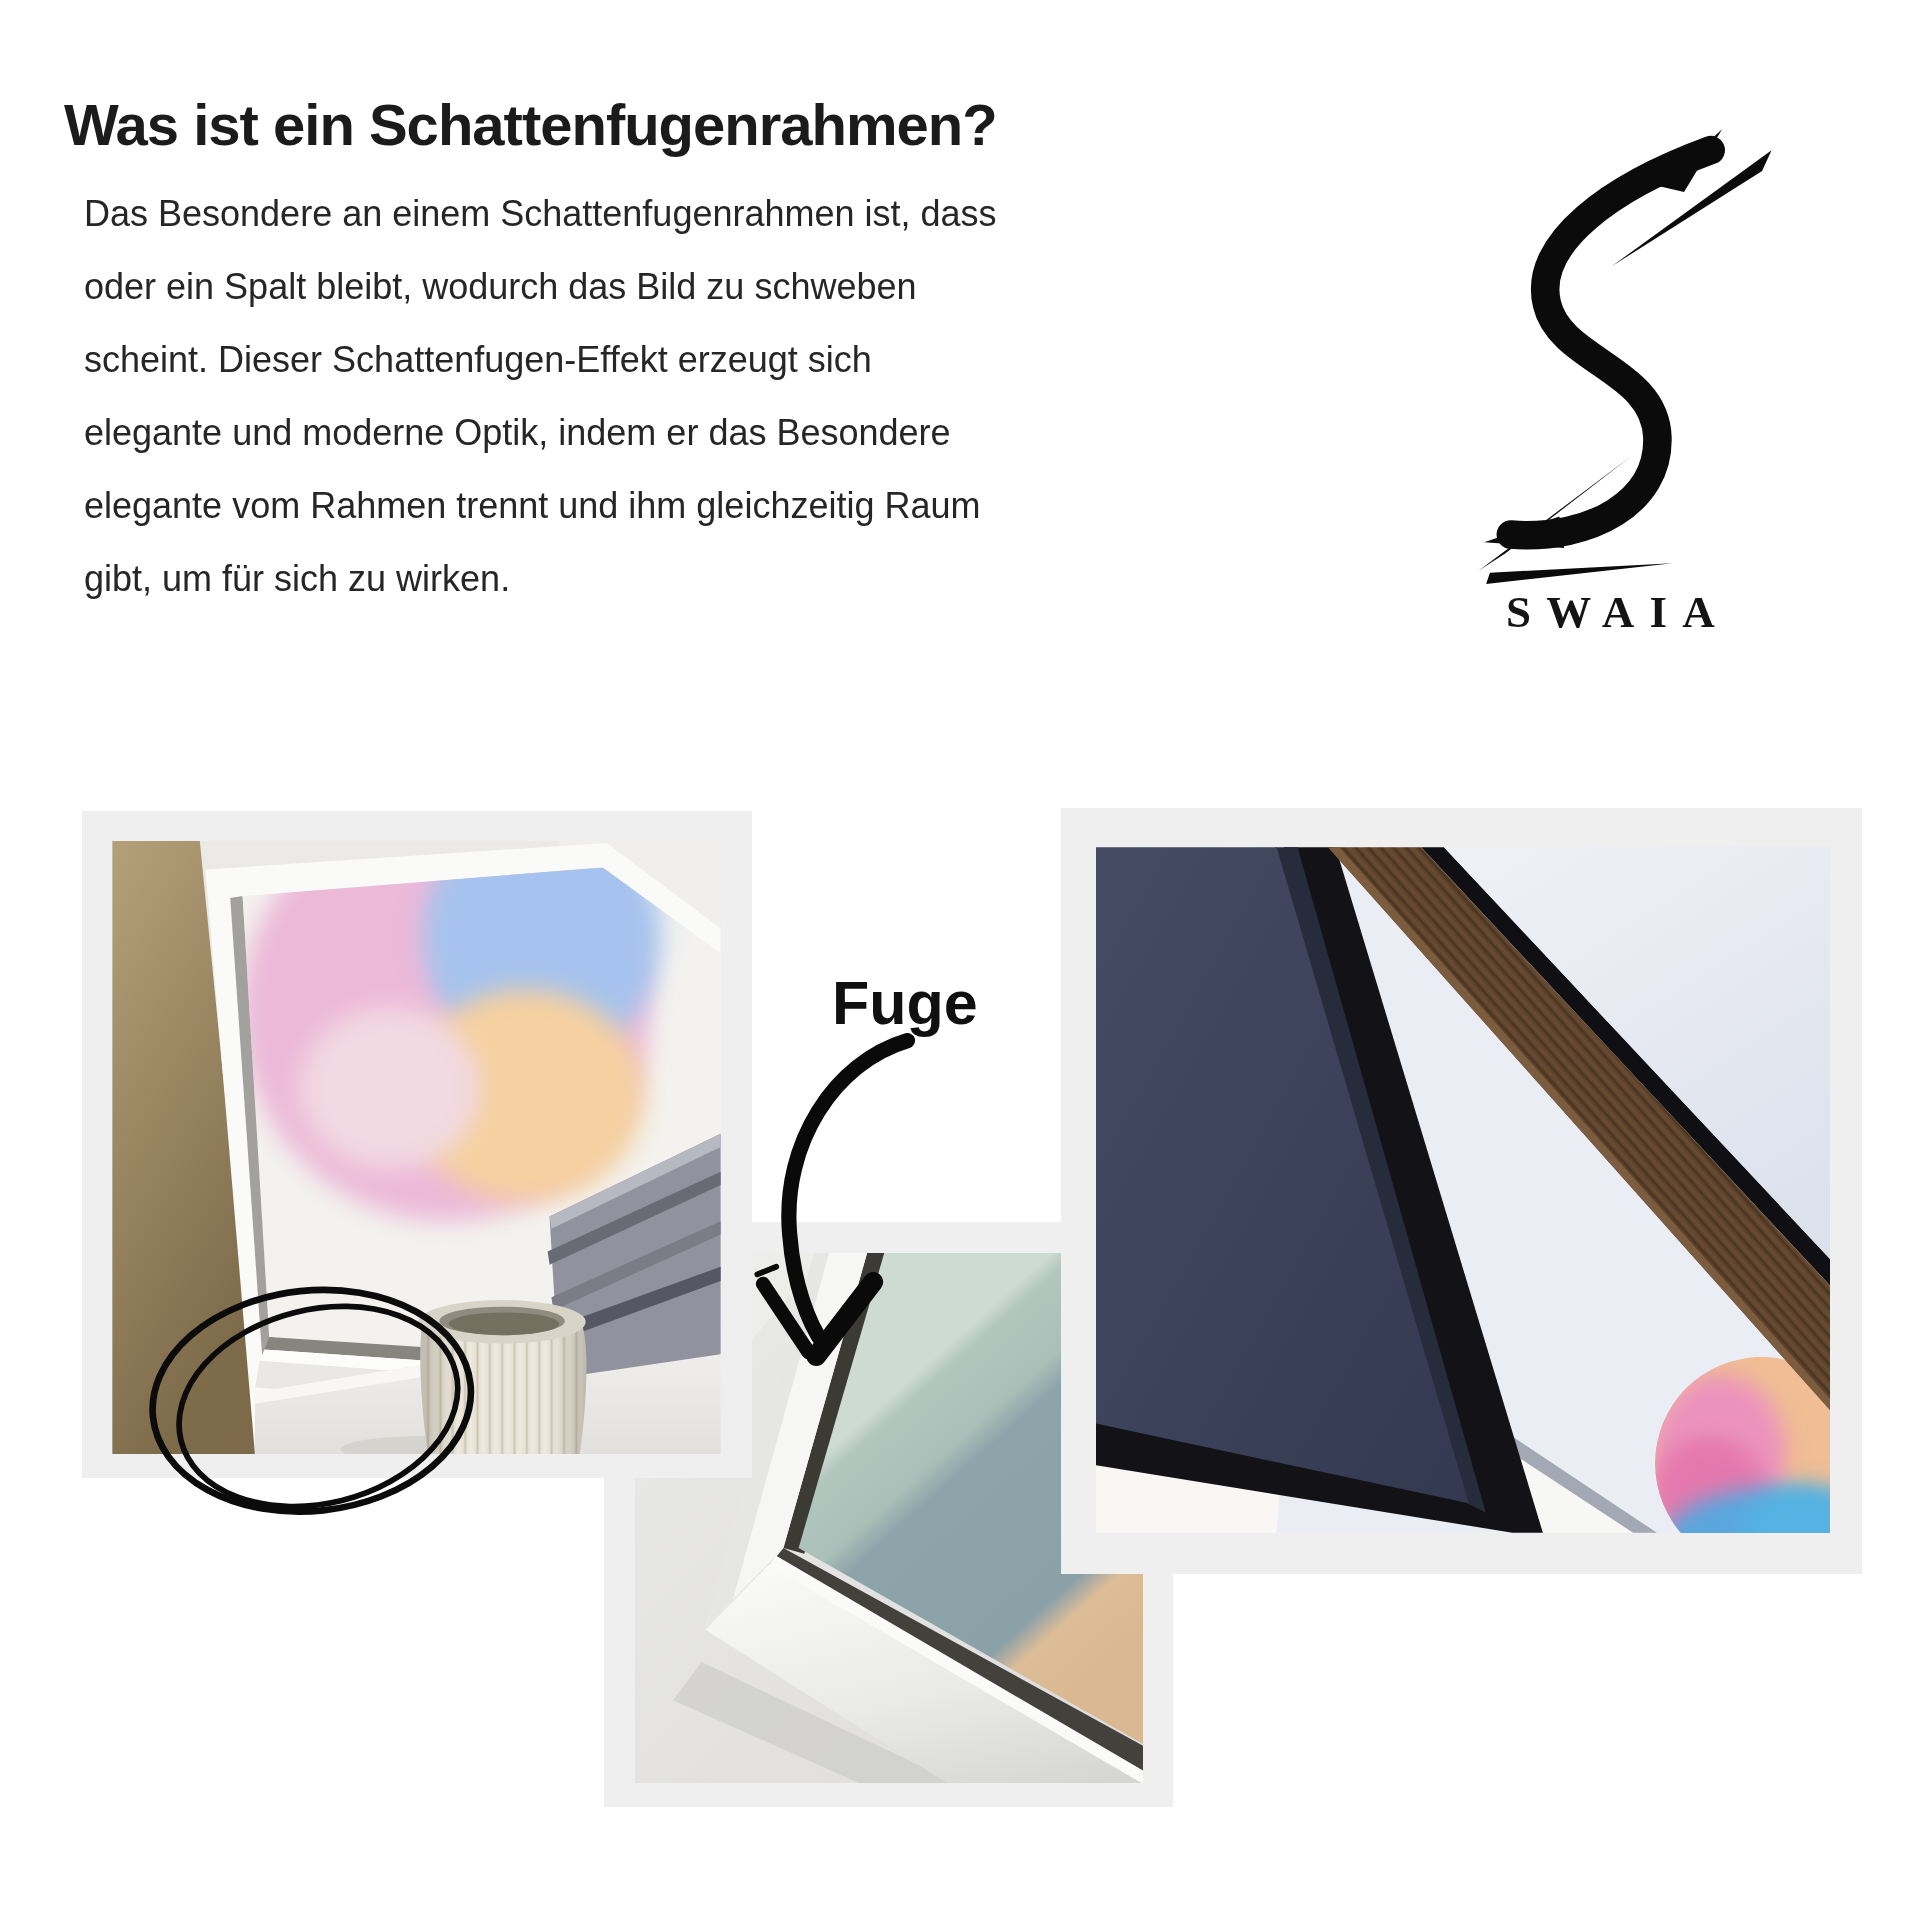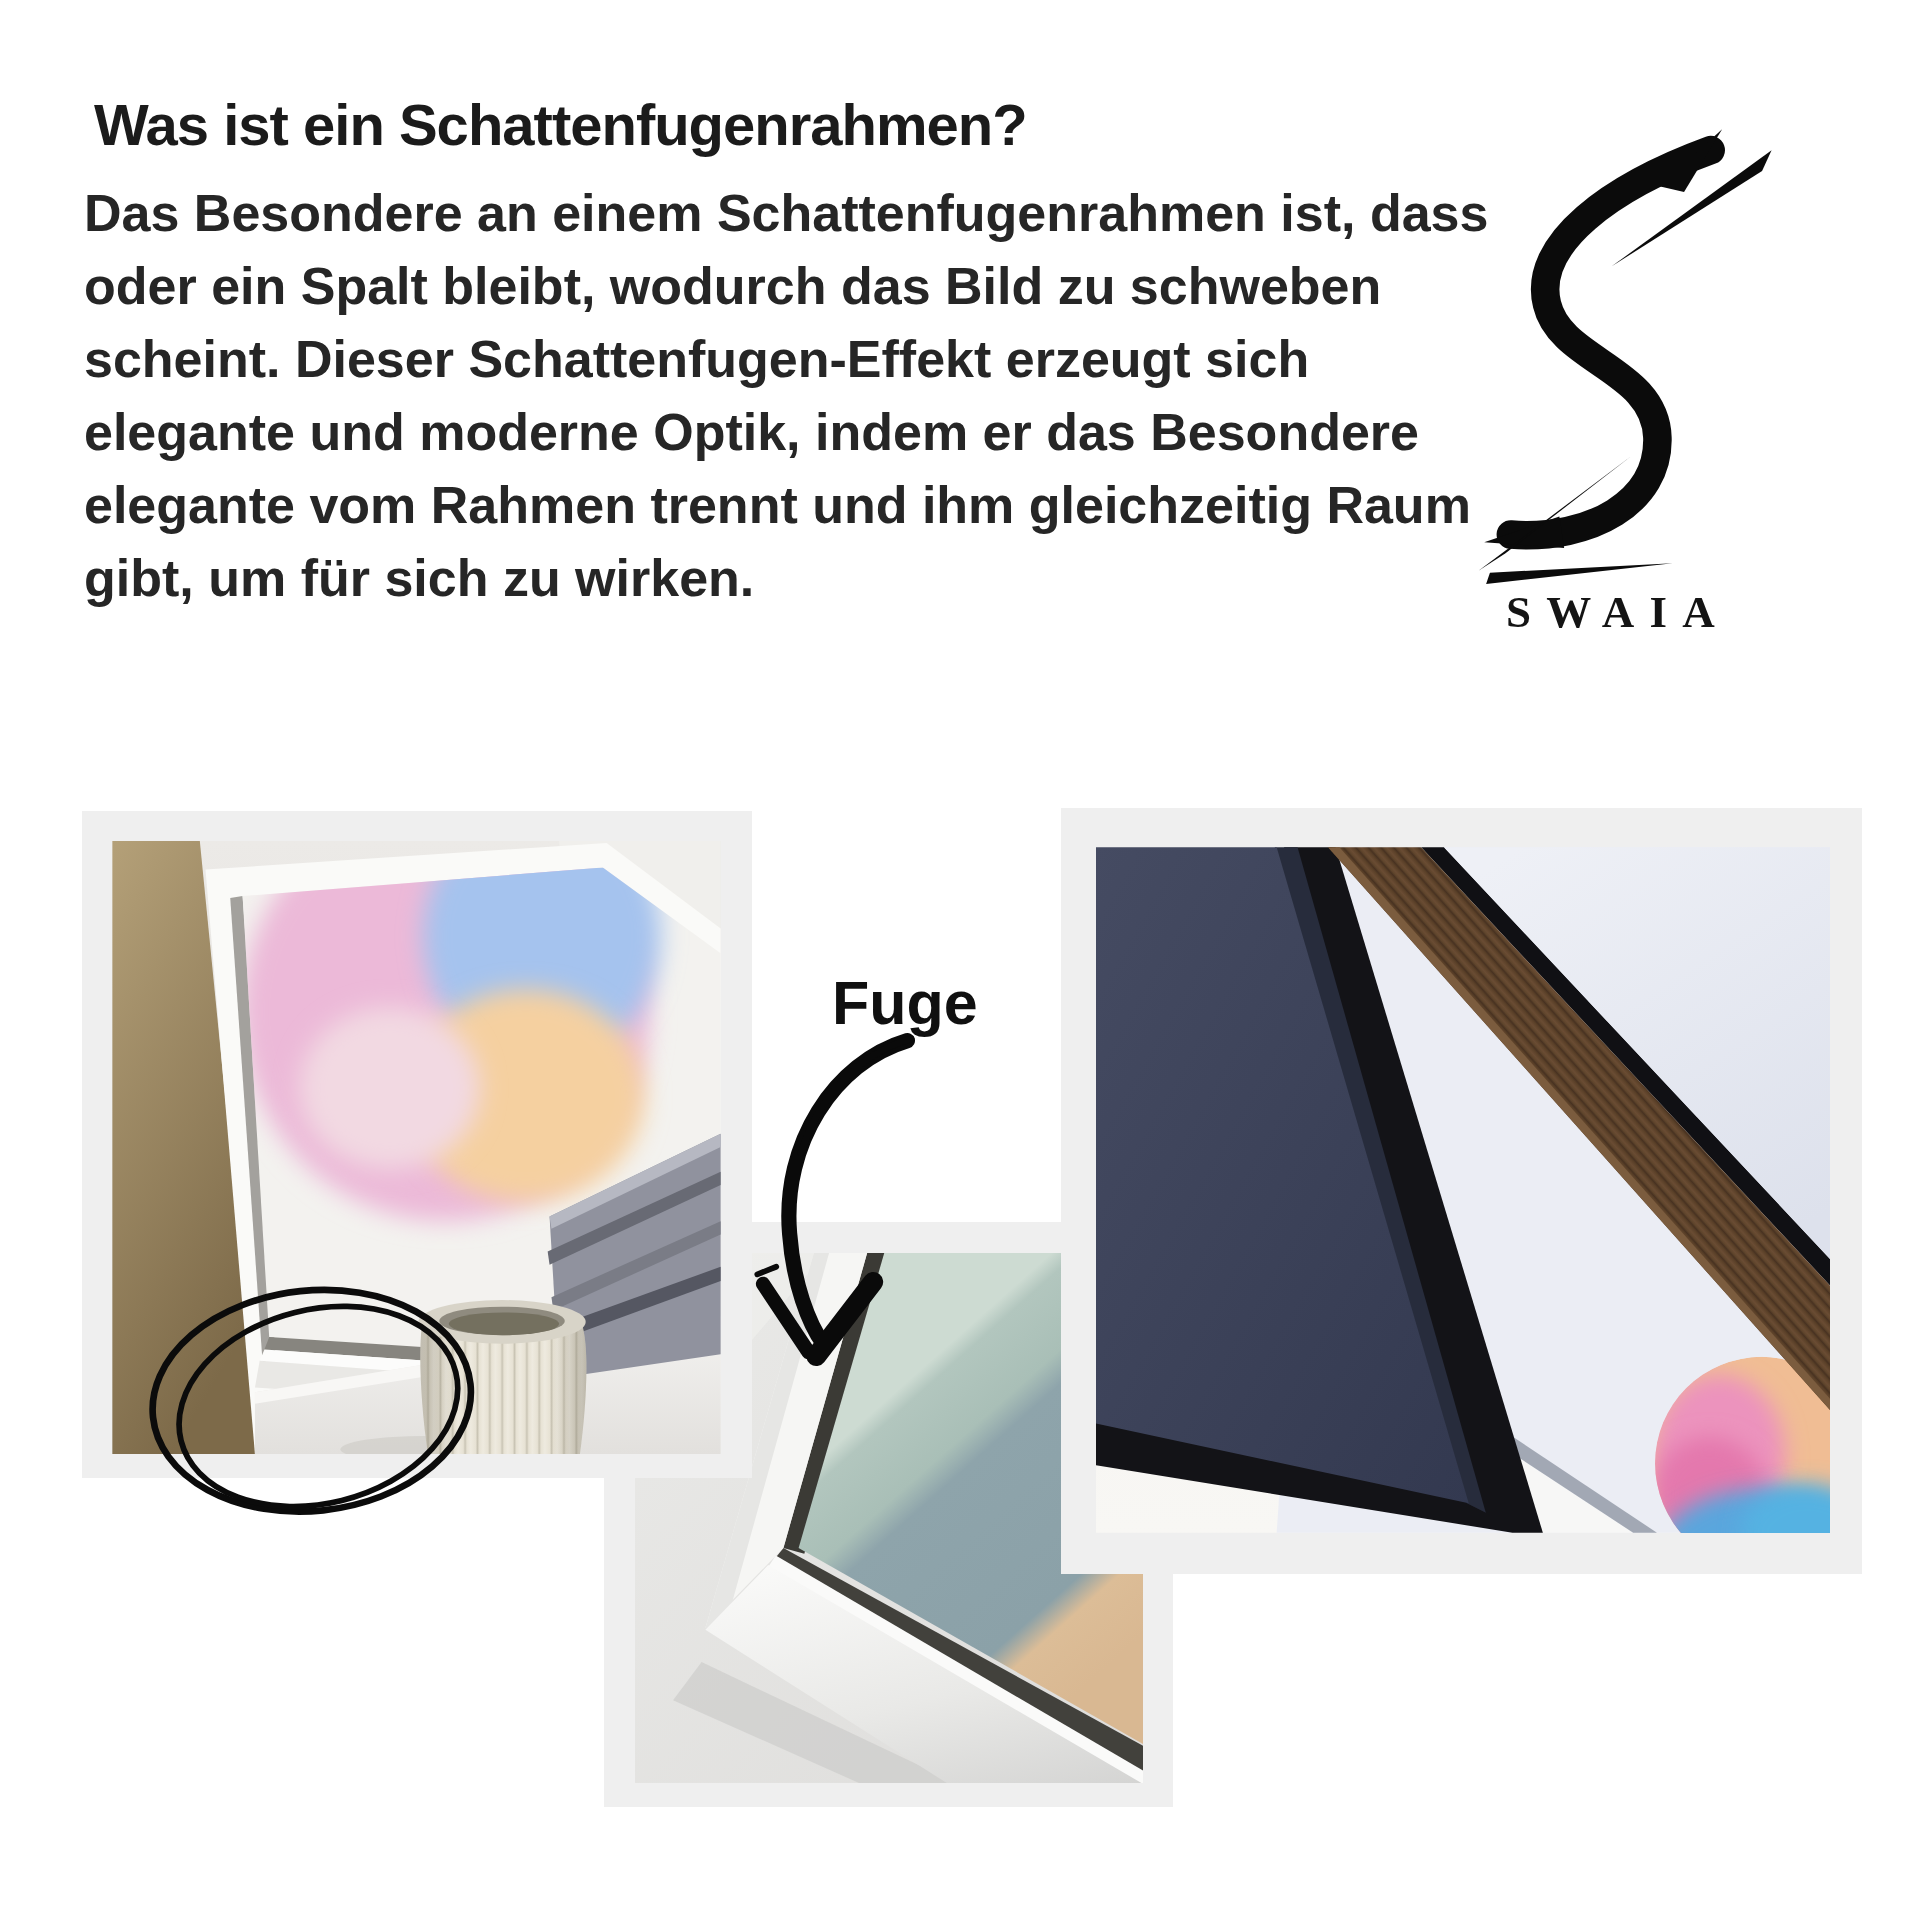--- a/index.html
+++ b/index.html
@@ -6,27 +6,27 @@
   body{
     width:1926px;height:1926px;
     background:#ffffff;
     position:relative;
     overflow:hidden;
     font-family:"Liberation Sans", sans-serif;
     color:#262626;
   }
   .abs{position:absolute;}
   #page-title{
-    left:94px;top:91px;
+    left:64px;top:91px;
     font-size:58px;font-weight:700;letter-spacing:-1px;
     color:#1b1b1b;white-space:nowrap;
   }
   #body-text{
     left:84px;top:177px;
-    font-size:52px;line-height:73px;font-weight:700;color:#262626;
+    font-size:36px;line-height:73px;font-weight:400;color:#262626;
   }
   #body-text .line{white-space:nowrap;}
   #brand-logo-svg{left:1469px;top:112px;width:314px;height:476px;}
   #brand-name{
     left:1506px;top:586px;
     font-family:"Liberation Serif", serif;
     font-size:45px;letter-spacing:0.34em;color:#141414;white-space:nowrap;font-weight:bold;
   }
   .photo-card{background:#efefef;position:absolute;}
   #card-middle{left:604px;top:1222px;width:569px;height:585px;z-index:1;}

